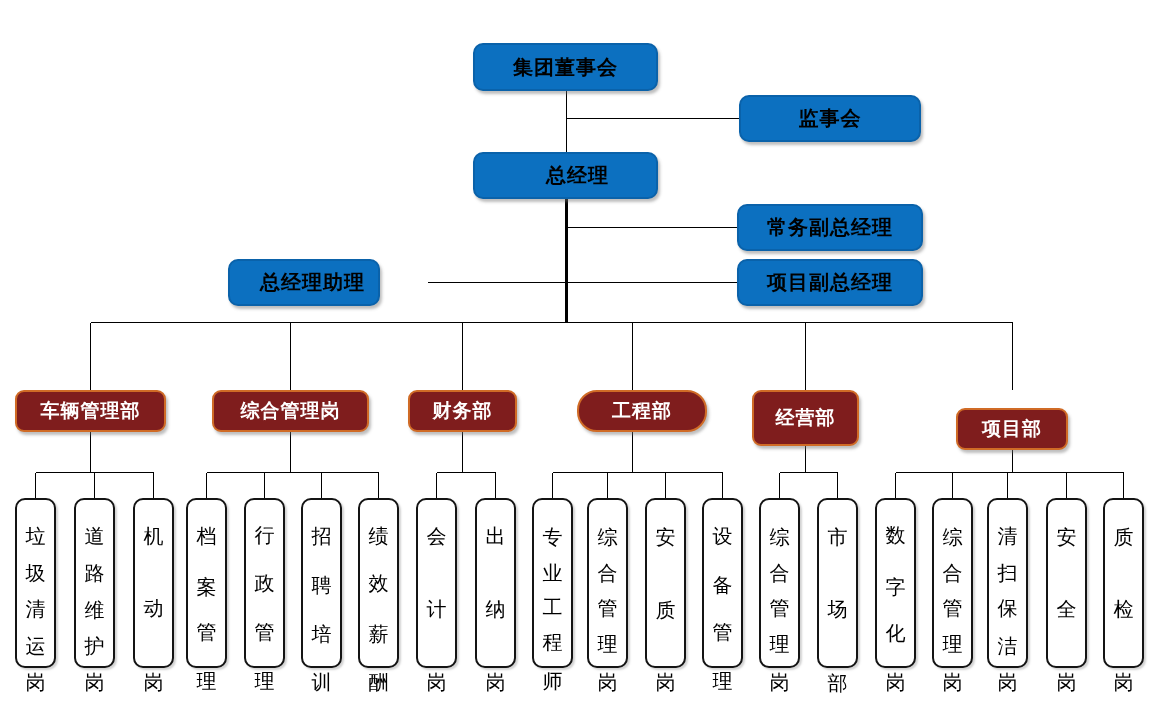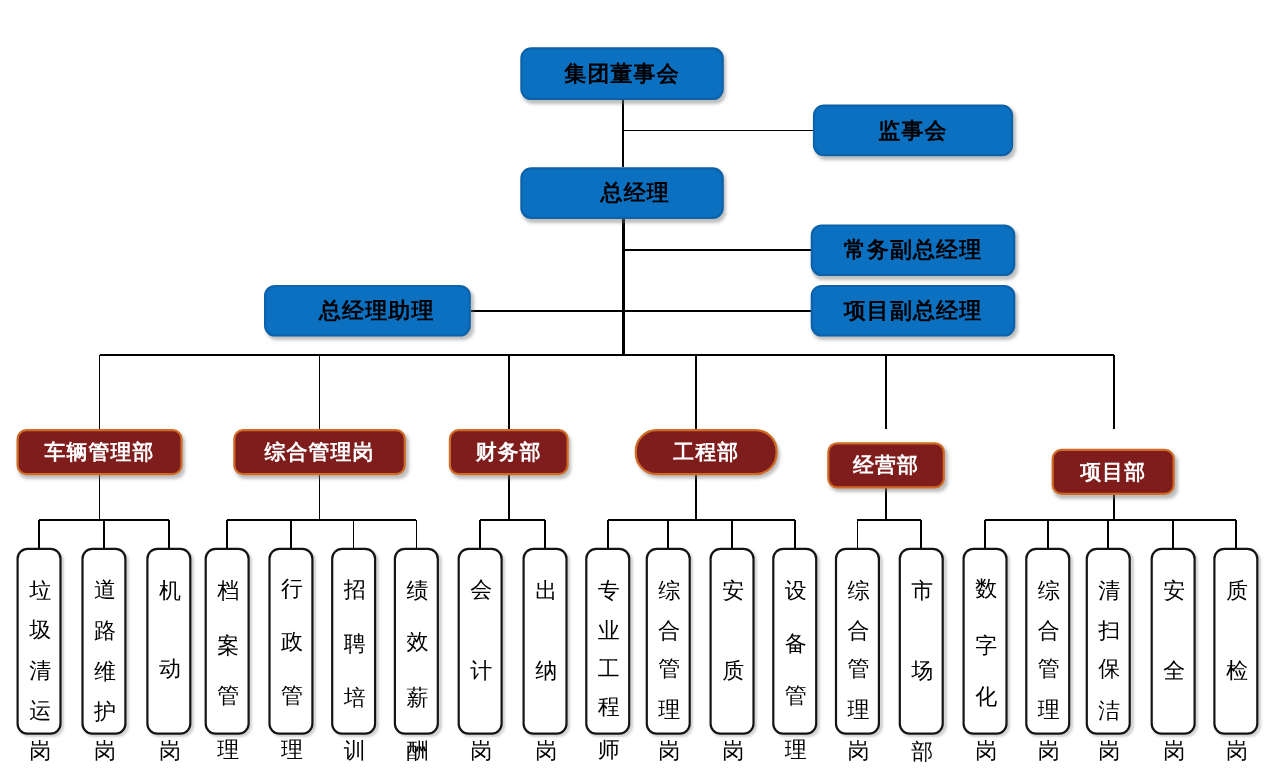--- a/index.html
+++ b/index.html
@@ -104,40 +104,40 @@
   </div>
   <div class="node blue" style="left:739px; top:95px; width:182px; height:47px;">
     <span>监事会</span>
   </div>
   <div class="node blue" style="left:473px; top:152px; width:185px; height:47px;padding-left:24px;">
     <span>总经理</span>
   </div>
   <div class="node blue" style="left:737px; top:204px; width:186px; height:47px;">
     <span>常务副总经理</span>
   </div>
-  <div class="node blue" style="left:240px; top:259px; width:188px; height:47px;padding-left:17px;">
+  <div class="node blue" style="left:228px; top:259px; width:152px; height:47px;padding-left:17px;">
     <span>总经理助理</span>
   </div>
   <div class="node blue" style="left:737px; top:259px; width:186px; height:47px;">
     <span>项目副总经理</span>
   </div>
 
   <div class="node orange" style="left:15px; top:390px; width:151px; height:42px;">
     <span>车辆管理部</span>
   </div>
   <div class="node orange" style="left:212px; top:390px; width:157px; height:42px;">
     <span>综合管理岗</span>
   </div>
   <div class="node orange" style="left:408px; top:390px; width:109px; height:42px;">
     <span>财务部</span>
   </div>
   <div class="node orange" style="left:577px; top:390px; width:130px; height:42px;border-radius:20px;">
     <span>工程部</span>
   </div>
-  <div class="node orange" style="left:752px; top:402px; width:107px; height:42px;">
+  <div class="node orange" style="left:752px; top:390px; width:107px; height:56px;">
     <span>经营部</span>
   </div>
   <div class="node orange" style="left:956px; top:408px; width:112px; height:42px;">
     <span>项目部</span>
   </div>
 
   <div class="node pos" style="left:15px; top:498px; width:41px; height:170px;">
     <span class="vtext">垃圾清运岗</span>
   </div>
   <div class="node pos" style="left:74px; top:498px; width:41px; height:170px;">

